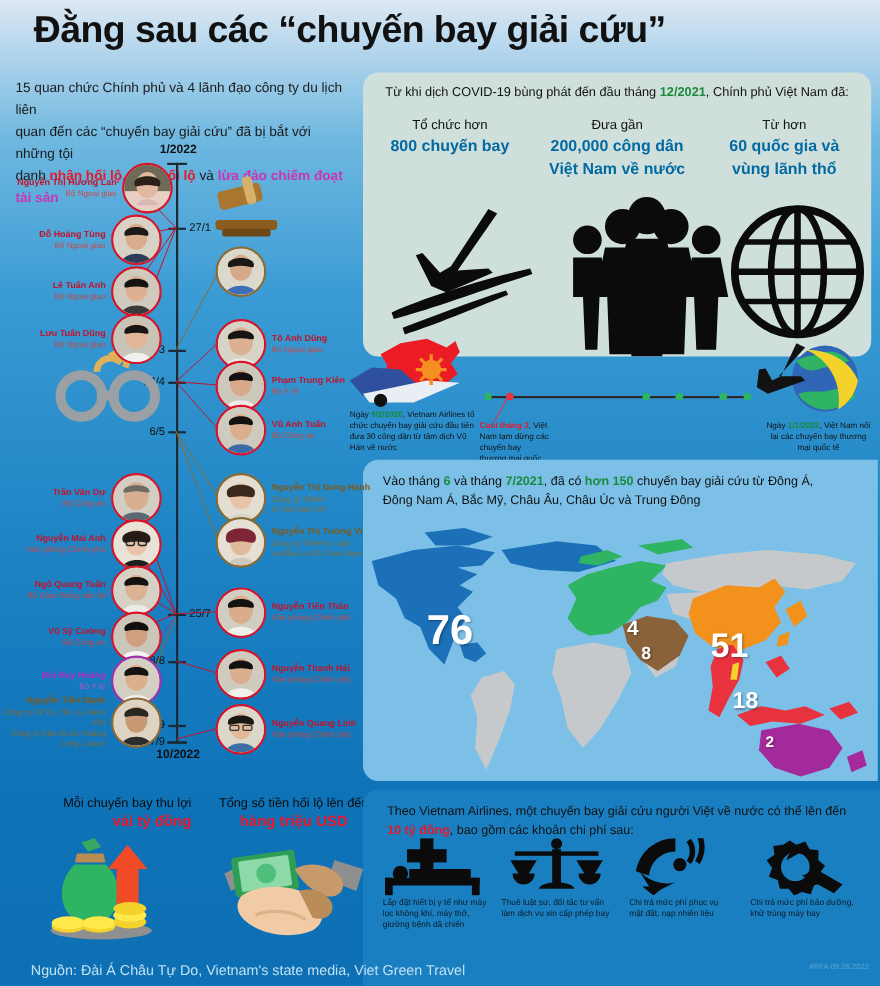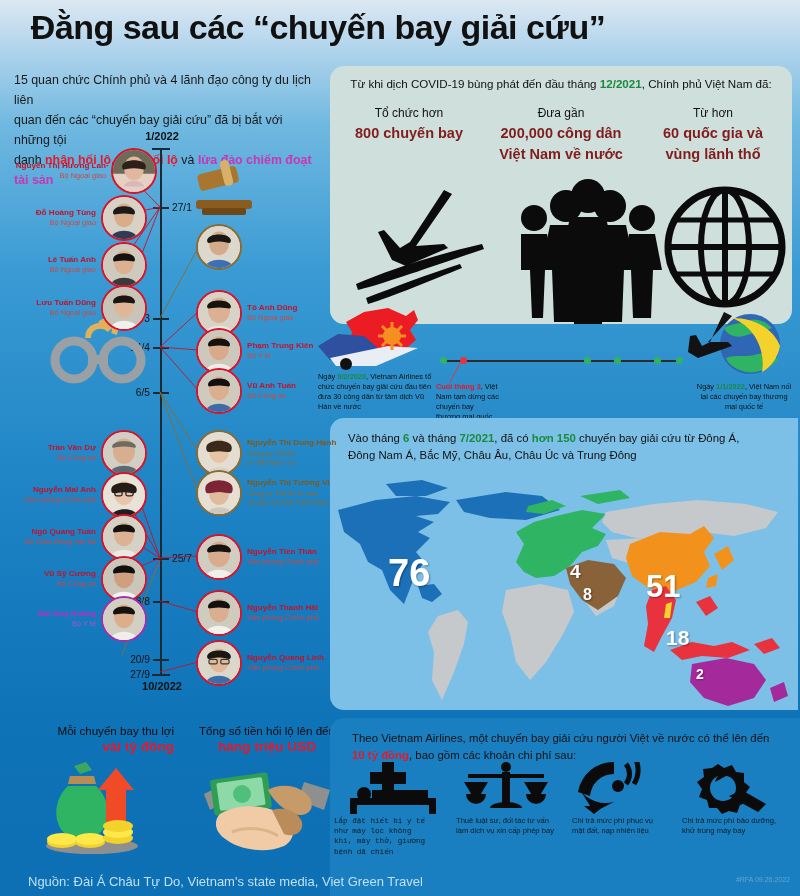--- a/index.html
+++ b/index.html
@@ -21,21 +21,21 @@
   .r { color:#e8182a; font-weight:bold; }
   .m { color:#c935b5; font-weight:bold; }
   
   .panel-top { position:absolute; left:330px; top:66px; width:462px; height:258px;
     background:#cfdfdc; border-radius:14px; }
   .panel-top .ptitle { position:absolute; top:11px; left:0; width:462px; text-align:center;
     font-size:11.6px; color:#111; }
   .g { color:#1a8a3c; font-weight:bold; }
   .stat { position:absolute; top:40px; width:154px; text-align:center; }
   .stat .lbl { font-size:12px; color:#111; }
-  .stat .big { font-size:14.5px; font-weight:bold; color:#7f1d1d; line-height:1.42; margin-top:3px;}
+  .stat .big { font-size:14.5px; font-weight:bold; color:#0369a1; line-height:1.42; margin-top:3px;}
   .s1{ left:2px; } .s2{ left:154px; } .s3{ left:306px; }
   
   .plane-ill { position:absolute; left:18px; top:120px; width:150px; height:130px; }
   .people-ill { position:absolute; left:178px; top:112px; width:160px; height:146px; }
   .globe-ill { position:absolute; left:332px; top:118px; width:126px; height:126px; }
   
   .covid-strip { position:absolute; left:318px; top:306px; width:478px; height:108px; }
   .cs-line { position:absolute; left:124px; top:54px; width:240px; height:2px; background:#2b2b2b; }
   .cs-dot { position:absolute; width:7px; height:7px; border-radius:50%; top:51px; }
   .cs-note { position:absolute; font-size:7.4px; line-height:1.34; color:#111; }
@@ -445,20 +445,35 @@
     </div>
     <div class="avatar purple">
         <svg class="face" viewBox="0 0 46 46">
           <rect width="46" height="46" fill="#d4cfc3"></rect>
           <ellipse cx="23" cy="20" rx="11" ry="13" fill="#dcae8c"></ellipse>
           <path d="M11 16c0-9 24-9 24 0 0 4-3 1-12 1s-12 3-12-1z" fill="#15130f"></path>
           <path d="M8 46c2-12 28-12 30 0z" fill="#efeee9"></path>
         </svg>
       </div>
   </div>
+  <div class="person left-person" style="left:0px; top:632px;">
+    <div class="ptxt">
+      <div class="pname gold">Nguyễn Tiến Mạnh</div>
+      <div class="porg gold" style="white-space:pre-line">Công ty CP DL TM LG Hành Việt
+Công ty Vận tải DL Hoàng Long Luxury</div>
+    </div>
+    <div class="avatar gold">
+        <svg class="face" viewBox="0 0 46 46">
+          <rect width="46" height="46" fill="#ddd4c3"></rect>
+          <ellipse cx="23" cy="20" rx="11" ry="13" fill="#c79a75"></ellipse>
+          <path d="M11 15c0-9 24-9 24 0 0 4-3 1-12 1s-12 3-12-1z" fill="#2a2722"></path>
+          <path d="M8 46c2-12 28-12 30 0z" fill="#2c2c2c"></path>
+        </svg>
+      </div>
+  </div>
 
   <div class="person right-person" style="left:196px; top:224px;">
     <div class="avatar gold">
         <svg class="face" viewBox="0 0 46 46">
           <rect width="46" height="46" fill="#ddd8cc"></rect>
           <ellipse cx="23" cy="19" rx="11" ry="13" fill="#d5a98b"></ellipse>
           <path d="M10 16c0-9 26-9 26 0 0 5-4 1-13 1s-13 4-13-1z" fill="#1a1714"></path>
           <path d="M7 46c3-12 29-12 32 0z" fill="#3c6fb5"></path>
         </svg>
       </div>
@@ -623,21 +638,21 @@
 
     <svg class="costicon" style="left:14px; width:104px;" viewBox="0 0 104 52">
       <rect x="38" y="0" width="12" height="34" fill="#0b0b0b"></rect>
         <rect x="26" y="10" width="36" height="12" fill="#0b0b0b"></rect>
       <circle cx="20" cy="32" r="7" fill="#0b0b0b"></circle>
       <rect x="28" y="28" width="56" height="9" fill="#0b0b0b"></rect>
       <rect x="6" y="36" width="86" height="7" fill="#0b0b0b"></rect>
       <rect x="6" y="36" width="7" height="16" fill="#0b0b0b"></rect>
         <rect x="85" y="36" width="7" height="16" fill="#0b0b0b"></rect>
     </svg>
-    <div class="costcol" style="left:4px; width:98px;font-family:Liberation Mono, monospace;">Lắp đặt hiết bị y tế như máy lọc không khí, máy thở, giường bệnh dã chiến</div>
+    <div class="costcol" style="left:18px; width:98px;">Lắp đặt hiết bị y tế như máy lọc không khí, máy thở, giường bệnh dã chiến</div>
 
     <svg class="costicon" style="left:128px; width:96px;" viewBox="0 0 96 52">
       <circle cx="48" cy="5" r="5" fill="#0b0b0b"></circle>
       <rect x="44" y="10" width="8" height="34" fill="#0b0b0b"></rect>
       <rect x="10" y="12" width="76" height="4" fill="#0b0b0b"></rect>
       <path d="M6 20 L30 20 L18 40 Z" fill="#0b0b0b"></path>
         <path d="M8 32 H28 A10 10 0 0 1 8 32Z" fill="#0b0b0b"></path>
       <path d="M66 20 L90 20 L78 40 Z" fill="#0b0b0b"></path>
         <path d="M68 32 H88 A10 10 0 0 1 68 32Z" fill="#0b0b0b"></path>
       <path d="M32 46 A16 6 0 0 1 64 46 Z" fill="#0b0b0b"></path>

